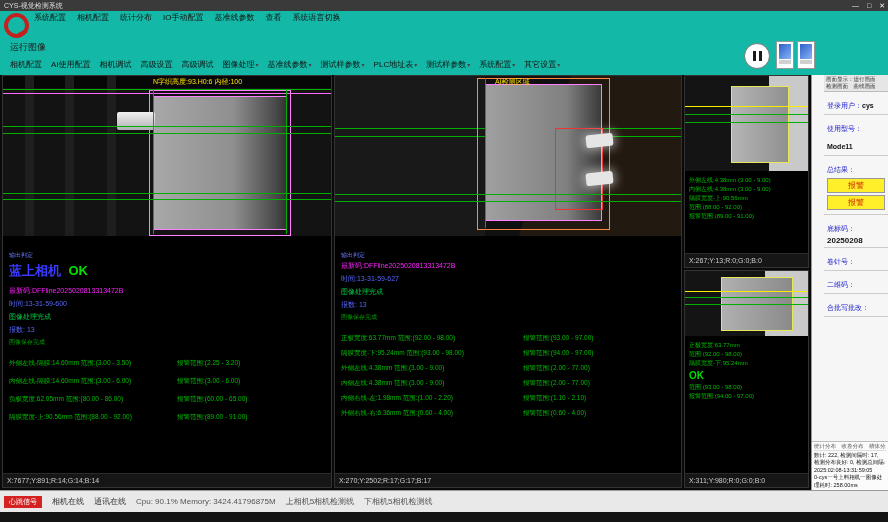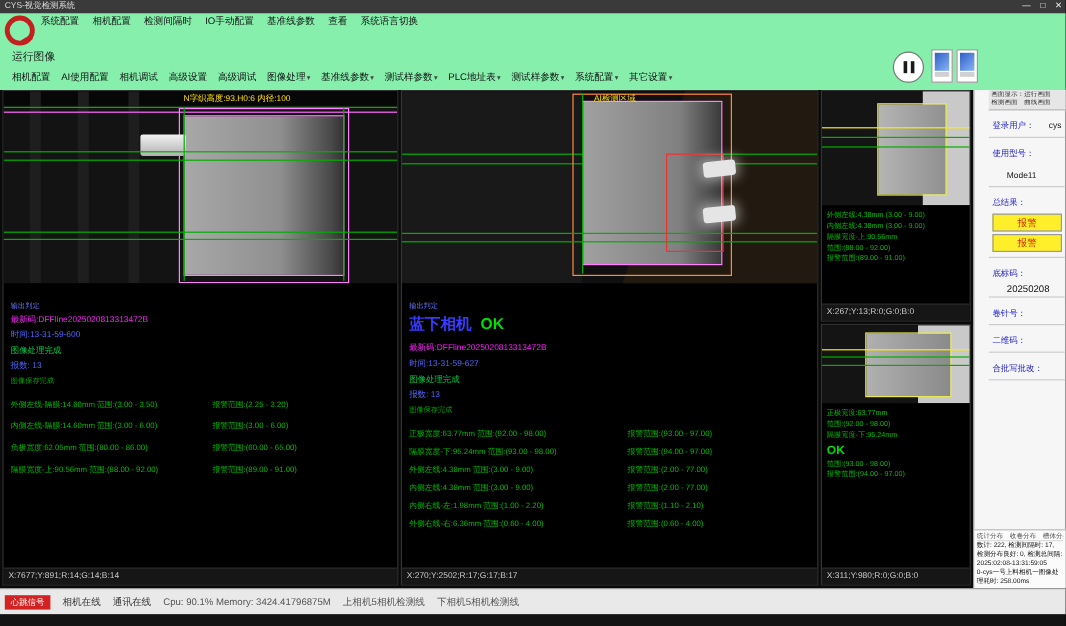--- a/index.html
+++ b/index.html
@@ -4,21 +4,21 @@
 <style>
   html,body{margin:0;padding:0;background:#000;}
   body{width:888px;height:522px;position:relative;overflow:hidden;
        font-family:"Liberation Sans","DejaVu Sans",sans-serif;color:#111;}
   
   .titlebar{position:absolute;top:0;left:0;right:0;height:11px;background:#3a3a3a;}
   .titlebar .title{position:absolute;left:4px;top:0;font-size:7px;line-height:11px;color:#ddd;}
   .winctl{position:absolute;right:3px;top:0;height:11px;display:flex;gap:8px;}
   .winctl span{font-size:7px;line-height:11px;color:#eee;cursor:default;}
   
-  .headerband{position:absolute;top:11px;left:0;right:0;height:64px;background:#86efac;border-bottom:1px solid #888;}
+  .headerband{position:absolute;top:11px;left:0;right:0;height:64px;background:#14b8a6;border-bottom:1px solid #888;}
   .logo{position:absolute;left:4px;top:2px;width:25px;height:25px;border:4px solid #c42020;border-radius:50%;box-sizing:border-box;}
   .logo::after{content:"";position:absolute;right:-2px;bottom:-1px;width:9px;height:4px;background:#c42020;transform:rotate(-30deg);}
   .menurow{position:absolute;left:34px;top:0;height:13px;display:flex;gap:11px;}
   .menurow span{font-size:8px;line-height:13px;color:#111;cursor:default;}
   .tabrun{position:absolute;left:10px;top:30px;font-size:9px;color:#222;}
   .toolrow{position:absolute;left:10px;top:46px;height:15px;display:flex;gap:9px;align-items:center;}
   .toolrow .titem{font-size:8px;color:#111;white-space:nowrap;}
   .toolrow .dd{font-size:6px;color:#444;margin-left:1px;}
   .pausebtn{position:absolute;left:744px;top:32px;width:24px;height:24px;border-radius:50%;
             background:#fff;border:1px solid #777;display:flex;align-items:center;justify-content:center;gap:3px;}
@@ -86,21 +86,21 @@
   .side-top .sidelines{top:100px;}
   .side-bot .sidelines{top:70px;}
   .sideok{font-size:10px;font-weight:bold;color:#00dd00;margin:3px 0;}
   
   .info-panel{position:absolute;left:811px;top:0;width:77px;height:415px;background:#f6f6f6;
               border-left:1px solid #999;box-sizing:border-box;padding-left:12px;}
   .panel-strip{background:#e6e6e6;border-bottom:1px solid #bbb;padding:1px 2px;}
   .panel-strip div{font-size:5.5px;color:#333;line-height:7px;white-space:nowrap;overflow:hidden;}
   .field{padding:2px 3px;border-bottom:1px solid #ccc;min-height:10px;}
   .flabel{font-size:7px;color:#1a1acc;}
-  .fvalue{font-size:7px;color:#111;font-weight:normal;margin-left:12px;}
+  .fvalue{font-size:7px;color:#111;font-weight:bold;}
   .fvalue.big{display:block;font-size:8px;margin-top:1px;}
   .resbox{background:#ffef2a;border:1px solid #999;color:#cc2200;font-size:8px;text-align:center;
           width:56px;padding:1px 0;margin:2px 0;}
   .stats{position:absolute;left:0;right:0;bottom:0;border-top:1px solid #bbb;background:#fbfbfb;padding:1px 2px;}
   .stats-header{font-size:5.5px;color:#555;border-bottom:1px solid #ddd;margin-bottom:1px;white-space:nowrap;overflow:hidden;}
   .stats-line{font-size:5.5px;color:#111;line-height:7.5px;word-break:break-all;}
   
   .statusbar{position:absolute;top:490px;left:0;right:0;height:22px;background:#e9e9e9;border-top:1px solid #999;
              display:flex;align-items:center;gap:10px;padding:0 4px;box-sizing:border-box;}
   .chip{font-size:7px;color:#fff;background:#d42222;padding:1px 5px;}
@@ -118,21 +118,21 @@
     <span>□</span>
     <span>✕</span>
   </div>
 </div>
 
 <div class="headerband">
   <div class="logo"></div>
   <div class="menurow">
     <span>系统配置</span>
     <span>相机配置</span>
-    <span>检测间隔时</span>
+    <span>统计分布</span>
     <span>IO手动配置</span>
     <span>基准线参数</span>
     <span>查看</span>
     <span>系统语言切换</span>
   </div>
   <div class="tabrun">运行图像</div>
   <div class="toolrow">
     <span class="titem">相机配置</span>
     <span class="titem">AI使用配置</span>
     <span class="titem">相机调试</span>
@@ -176,20 +176,24 @@
       <div class="hline g" style="top:50px"></div>
       <div class="hline g" style="top:57px"></div>
       <div class="hline g" style="top:117px"></div>
       <div class="hline g" style="top:123px"></div>
       <div class="vline" style="left:150px;top:14px;height:144px"></div>
       <div class="vline" style="left:283px;top:14px;height:144px"></div>
       <div class="overlaytext">N字织高度:93.H0:6 内径:100</div>
     </div>
     <div class="results">
       <div class="judge">输出判定</div>
+      <div class="rtitle">
+        <span class="rname">蓝上相机</span>
+        <span class="rok">OK</span>
+      </div>
       <div class="barcode">最新码:DFFline2025020813313472B</div>
       <div class="rtime">时间:13-31-59-600</div>
       <div class="rstatus">图像处理完成</div>
       <div class="rcount">报数: 13</div>
       <div class="rsub">图像保存完成</div>
       <div class="mrow"><span class="mval">外侧左线-隔膜:14.60mm 范围:(3.00 - 3.50)</span><span class="malarm">报警范围:(2.25 - 3.20)</span></div>
       <div class="mrow"><span class="mval">内侧左线-隔膜:14.60mm 范围:(3.00 - 6.00)</span><span class="malarm">报警范围:(3.00 - 6.00)</span></div>
       <div class="mrow"><span class="mval">负极宽度:62.05mm 范围:(80.00 - 86.00)</span><span class="malarm">报警范围:(60.00 - 65.00)</span></div>
       <div class="mrow"><span class="mval">隔膜宽度-上:90.56mm 范围:(88.00 - 92.00)</span><span class="malarm">报警范围:(89.00 - 91.00)</span></div>
     </div>
@@ -207,24 +211,20 @@
       <div class="redrect"></div>
       <div class="slot" style="top:58px"></div>
       <div class="slot" style="top:96px"></div>
       <div class="hline g" style="top:118px"></div>
       <div class="hline g" style="top:125px"></div>
       <div class="vline" style="left:150px;top:2px;height:150px"></div>
       <div class="overlaytext" style="left:160px">AI检测区域</div>
     </div>
     <div class="results">
       <div class="judge">输出判定</div>
-      <div class="rtitle">
-        <span class="rname">蓝下相机</span>
-        <span class="rok">OK</span>
-      </div>
       <div class="barcode">最新码:DFFline2025020813313472B</div>
       <div class="rtime">时间:13-31-59-627</div>
       <div class="rstatus">图像处理完成</div>
       <div class="rcount">报数: 13</div>
       <div class="rsub">图像保存完成</div>
       <div class="mrow"><span class="mval">正极宽度:63.77mm 范围:(92.00 - 98.00)</span><span class="malarm">报警范围:(93.00 - 97.00)</span></div>
       <div class="mrow"><span class="mval">隔膜宽度-下:95.24mm 范围:(93.00 - 98.00)</span><span class="malarm">报警范围:(94.00 - 97.00)</span></div>
       <div class="mrow"><span class="mval">外侧左线:4.38mm 范围:(3.00 - 9.00)</span><span class="malarm">报警范围:(2.00 - 77.00)</span></div>
       <div class="mrow"><span class="mval">内侧左线:4.38mm 范围:(3.00 - 9.00)</span><span class="malarm">报警范围:(2.00 - 77.00)</span></div>
       <div class="mrow"><span class="mval">内侧右线-左:1.98mm 范围:(1.00 - 2.20)</span><span class="malarm">报警范围:(1.10 - 2.10)</span></div>

